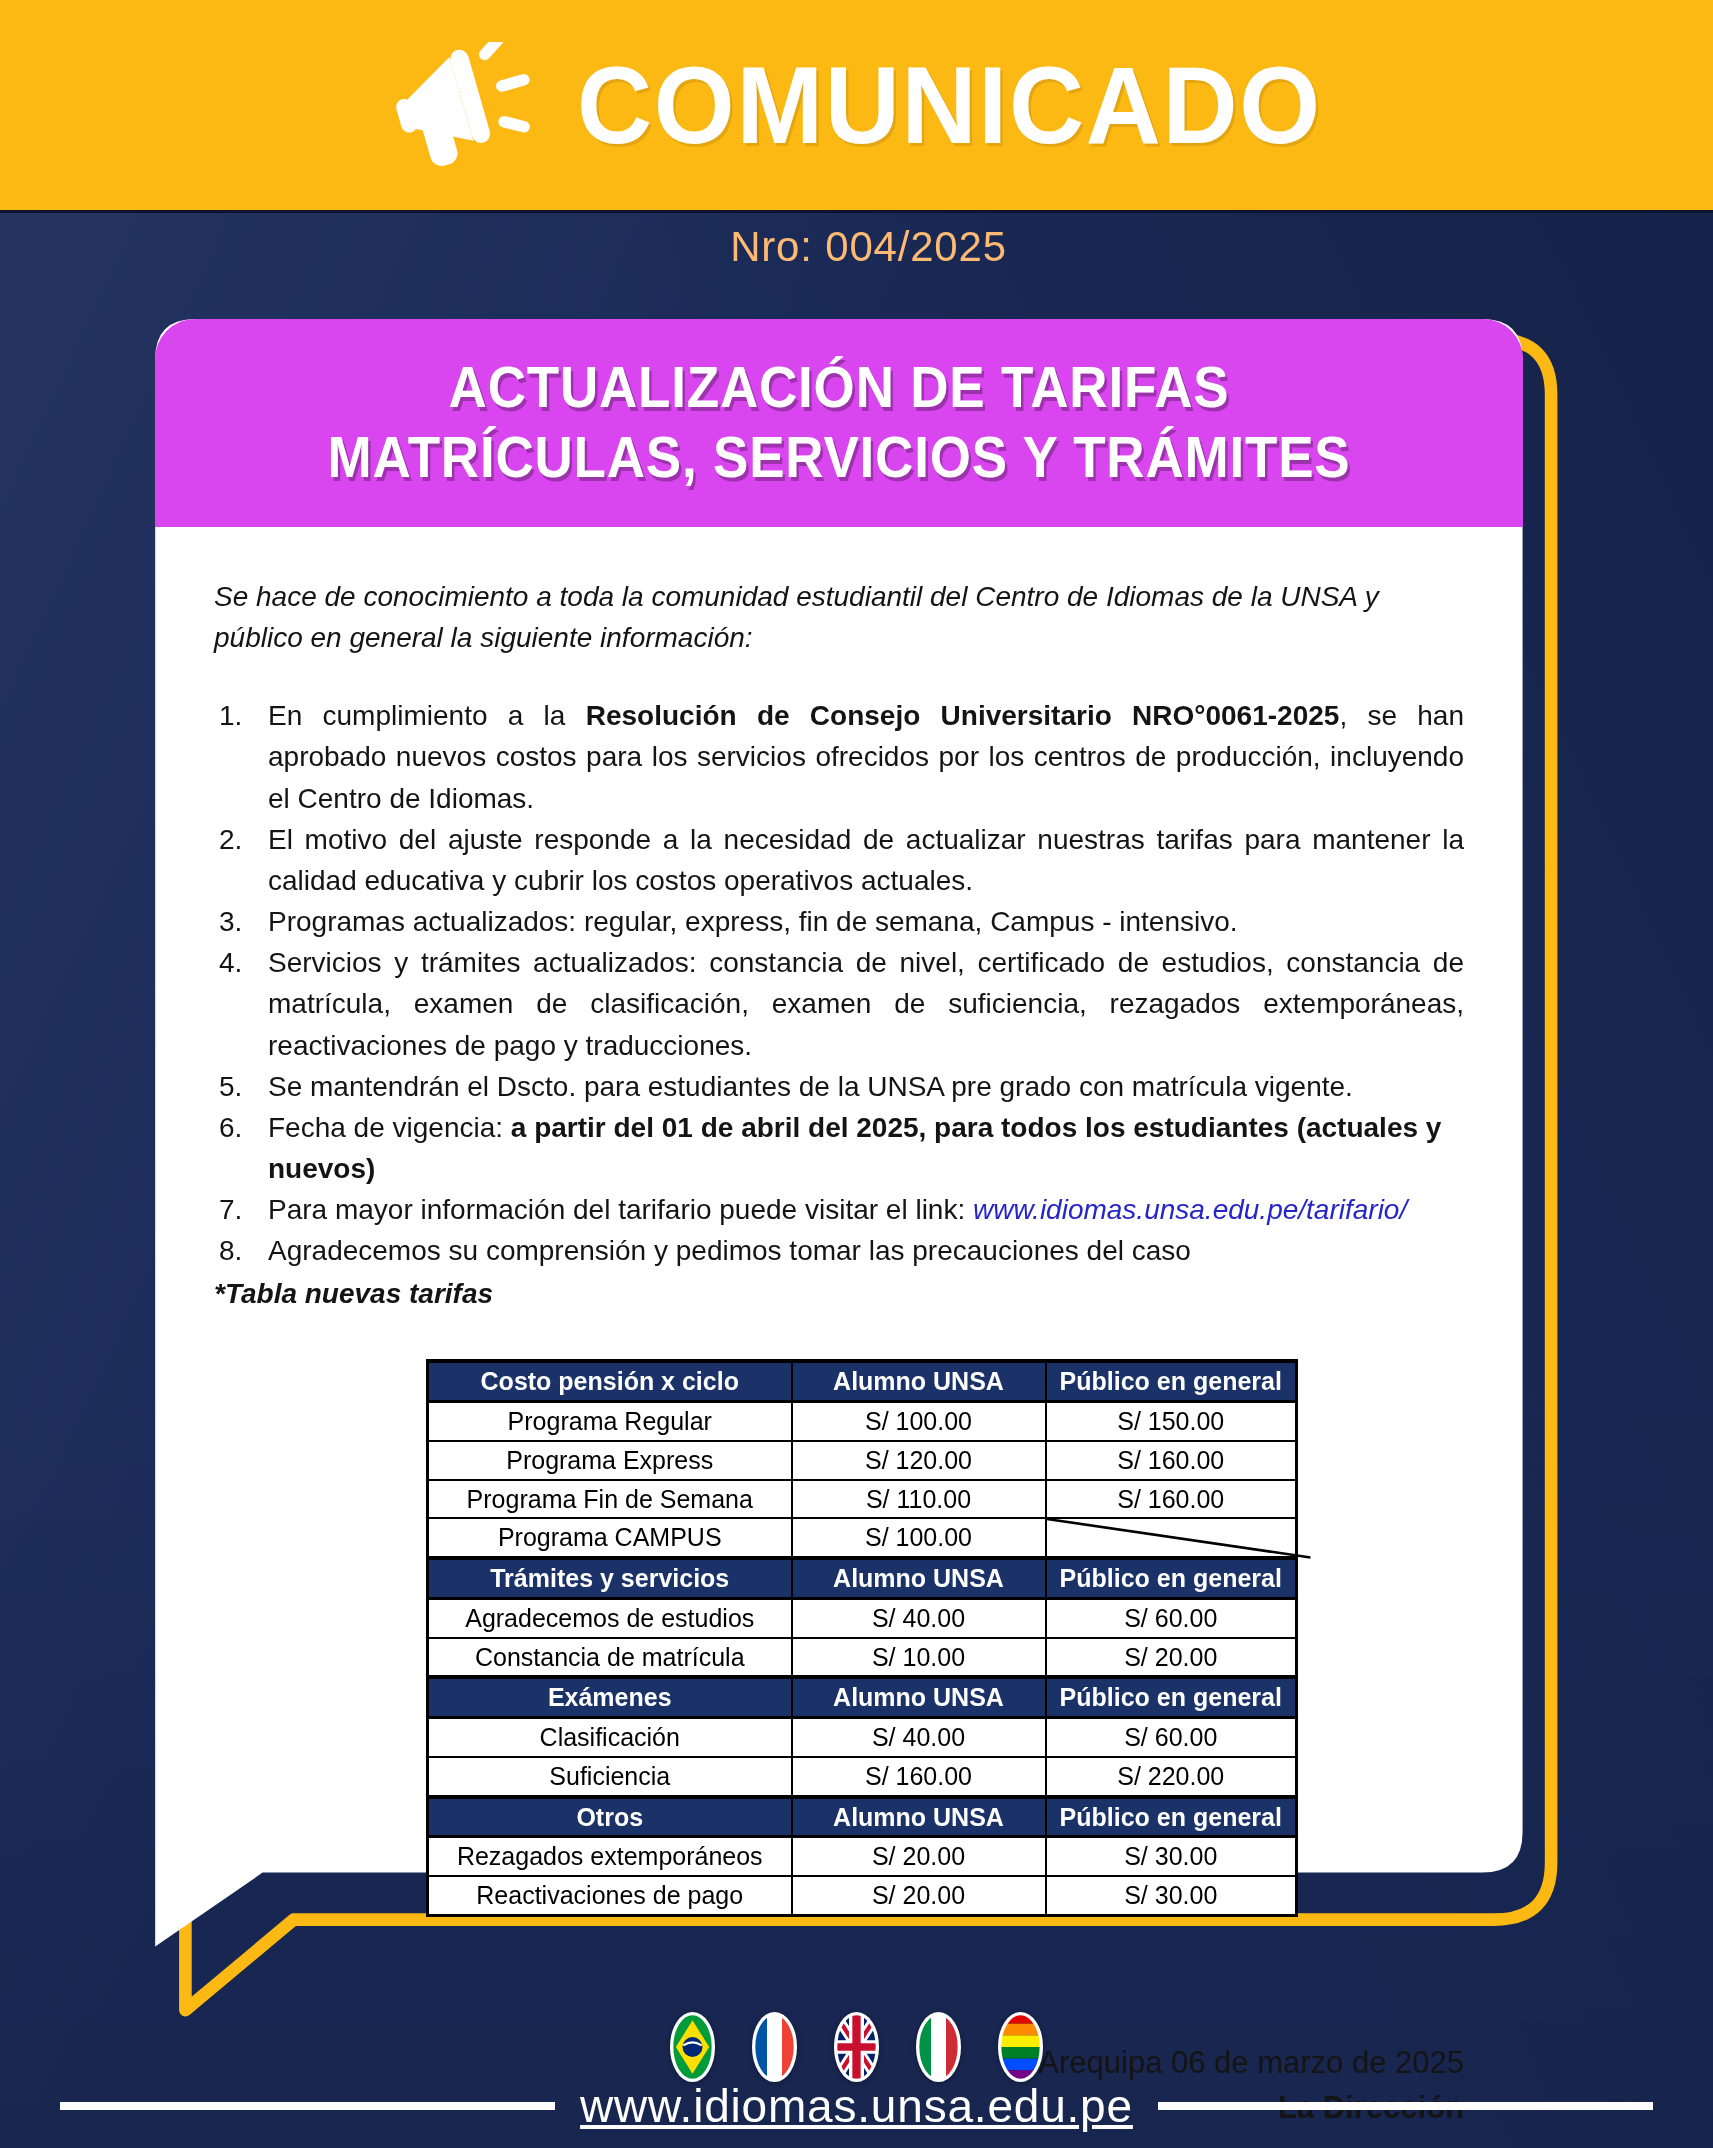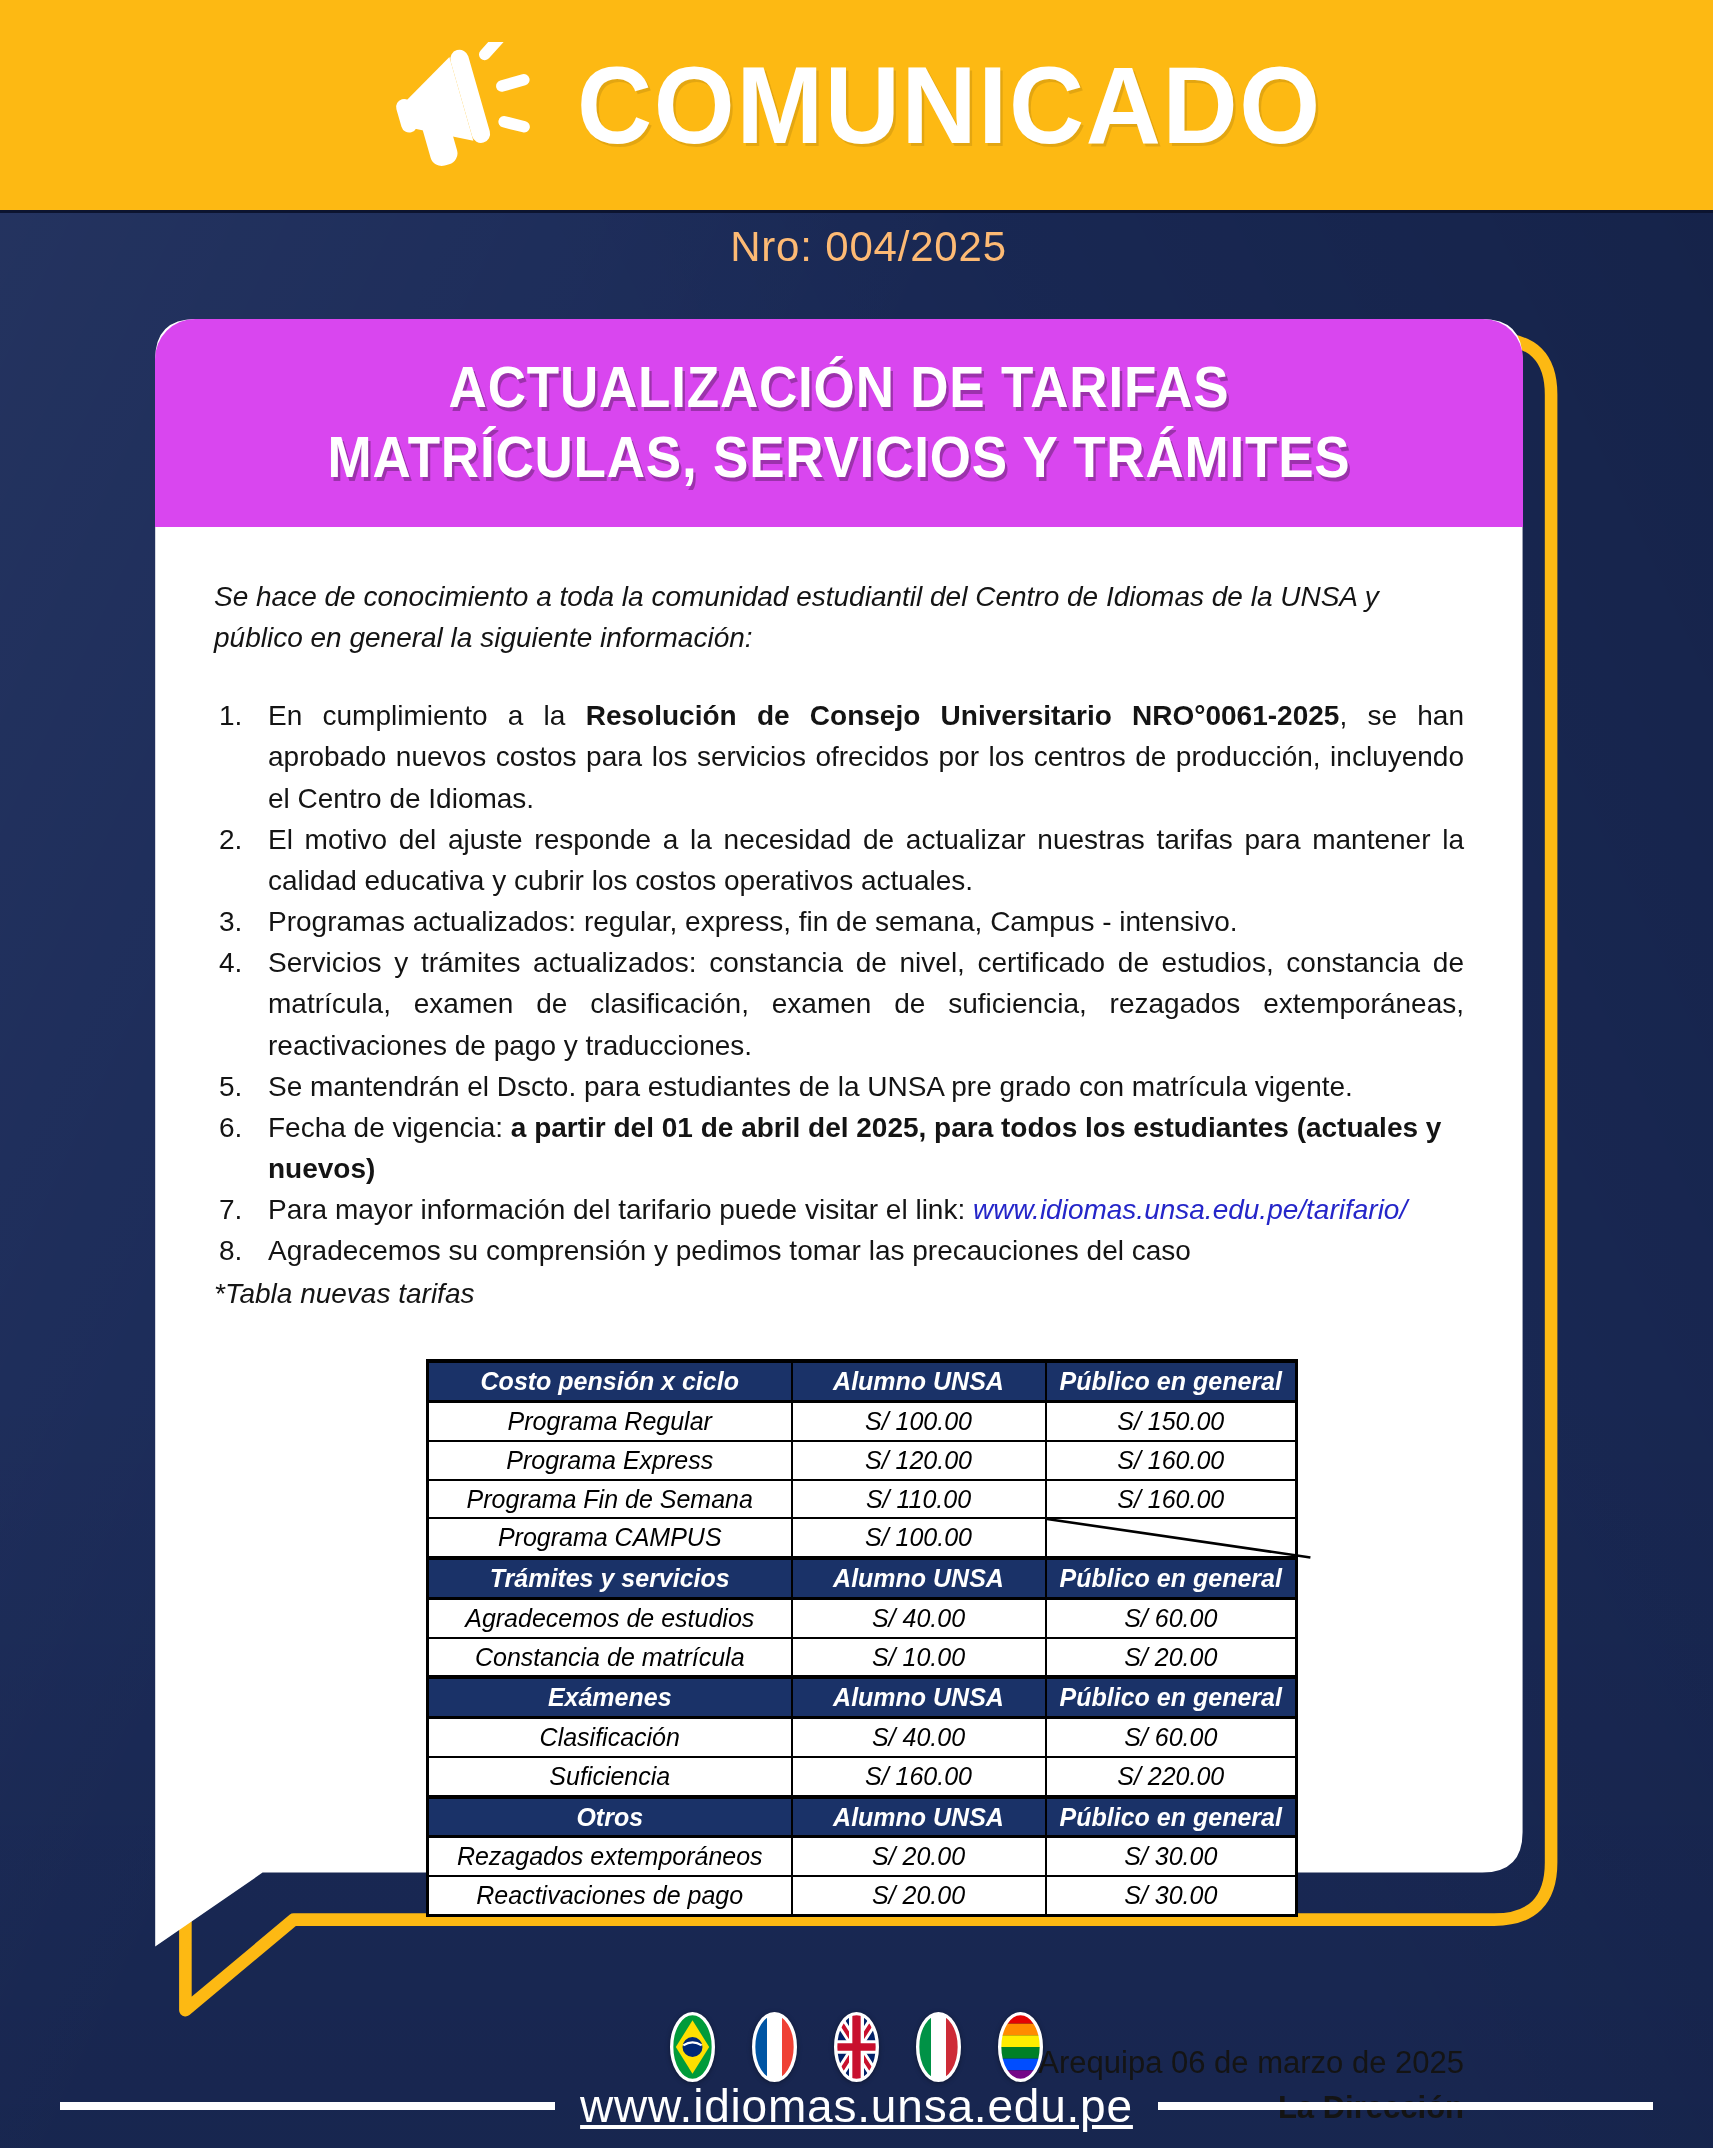--- a/index.html
+++ b/index.html
@@ -49,25 +49,25 @@
   .content{
     position:absolute;left:155px;top:527px;width:1368px;box-sizing:border-box;
     padding:49px 59px 0 59px;color:#141414;font-size:28px;line-height:1.47;
   }
   .intro{margin:0 0 37px 0;font-style:italic;}
   .item{position:relative;padding-left:54px;margin:0;}
   .item .num{position:absolute;left:5px;top:0;}
   .item.justify{text-align:justify;}
   .item b{font-weight:700;}
   .tarifario-link{color:#2526c9;font-style:italic;}
-  .note{font-style:italic;font-weight:400;margin-top:1.7px;}
+  .note{font-style:italic;font-weight:700;margin-top:1.7px;}
   
   table.tarifas{
     border-collapse:collapse;margin-left:212px;margin-top:45px;
-    font-size:25px;color:#000;table-layout:fixed;font-style:italic;
+    font-size:25px;color:#000;table-layout:fixed;
   }
   table.tarifas td{
     border:2.1px solid #000;height:37px;text-align:center;vertical-align:middle;
     padding:0 5px;box-sizing:border-box;background:#ffffff;
   }
   table.tarifas .c0{width:364px;}
   table.tarifas .c1{width:254px;}
   table.tarifas .c2{width:251px;}
   table.tarifas tr.hdr td{
     background:#1a3268;color:#ffffff;font-weight:700;

